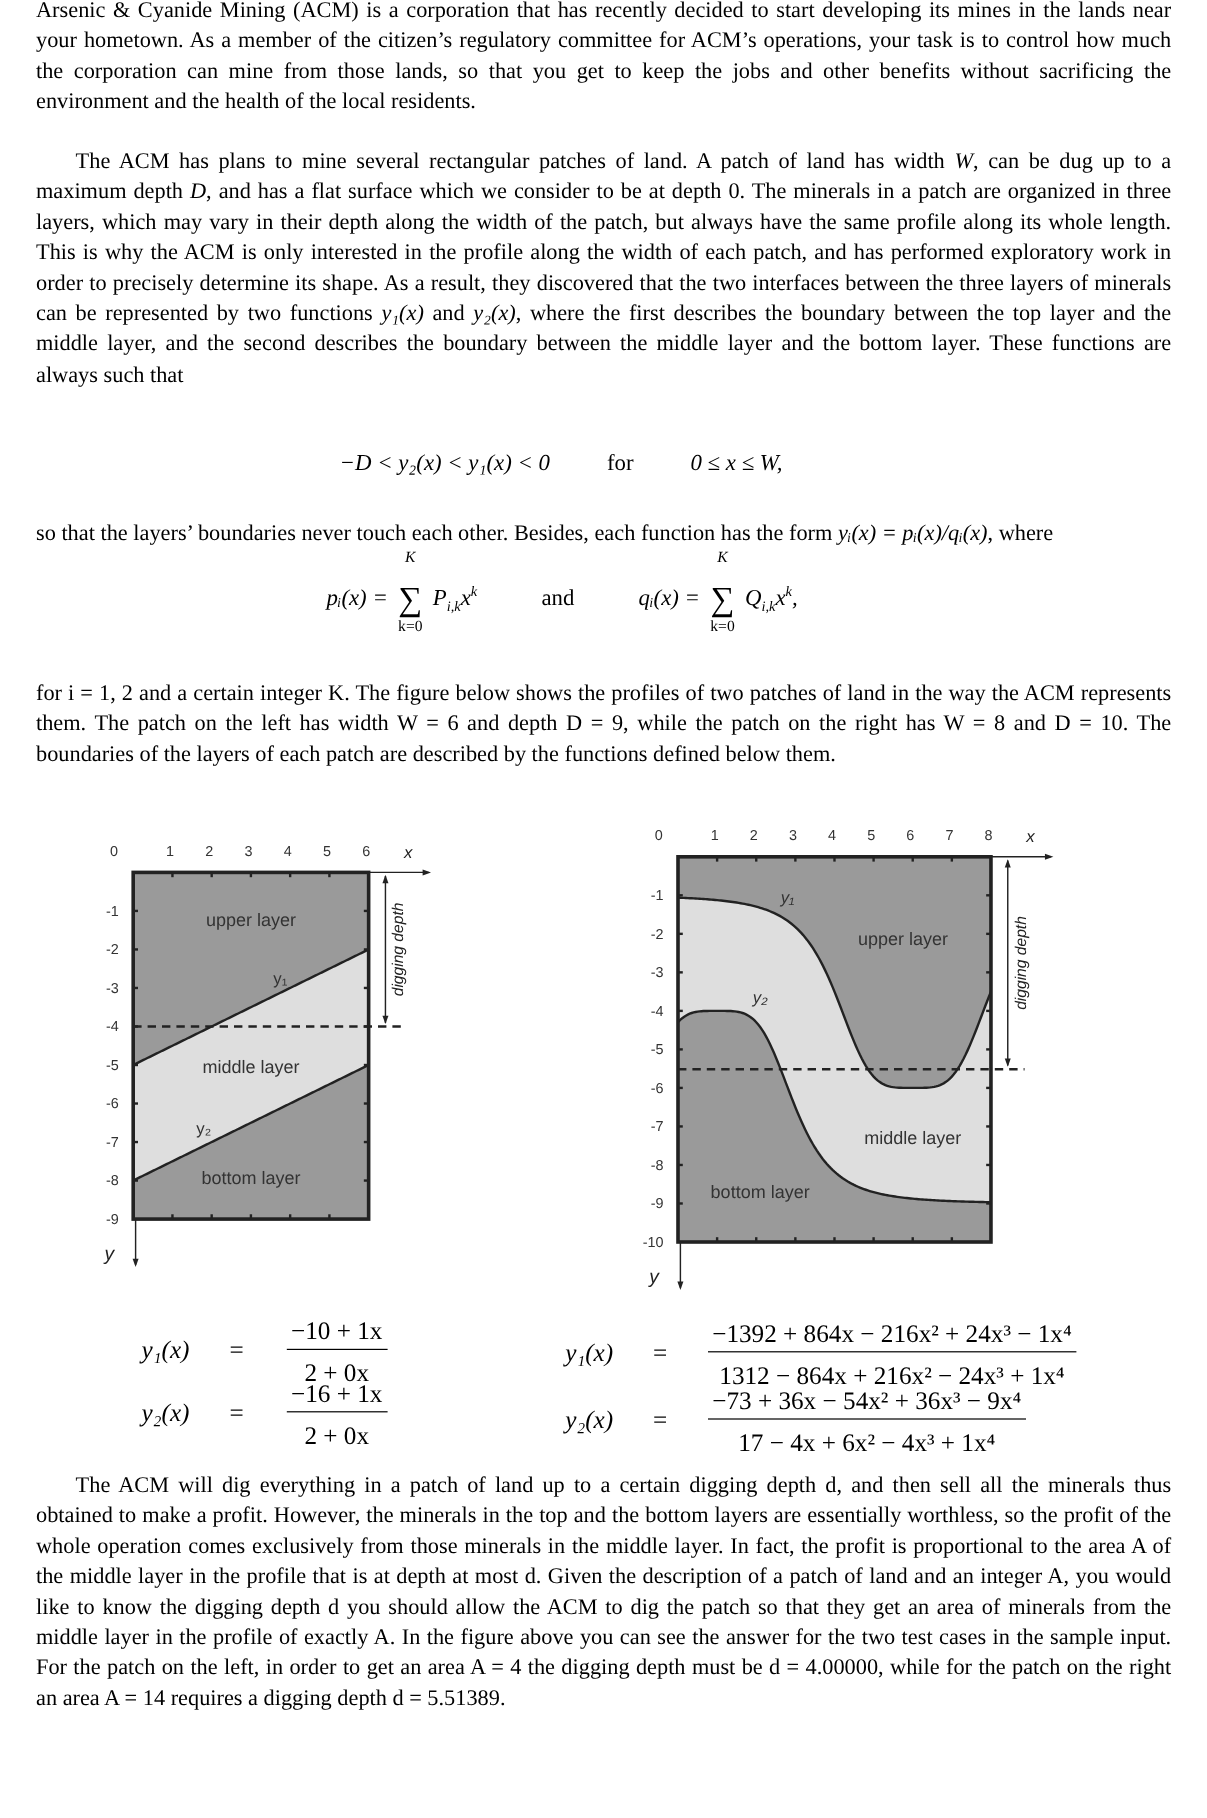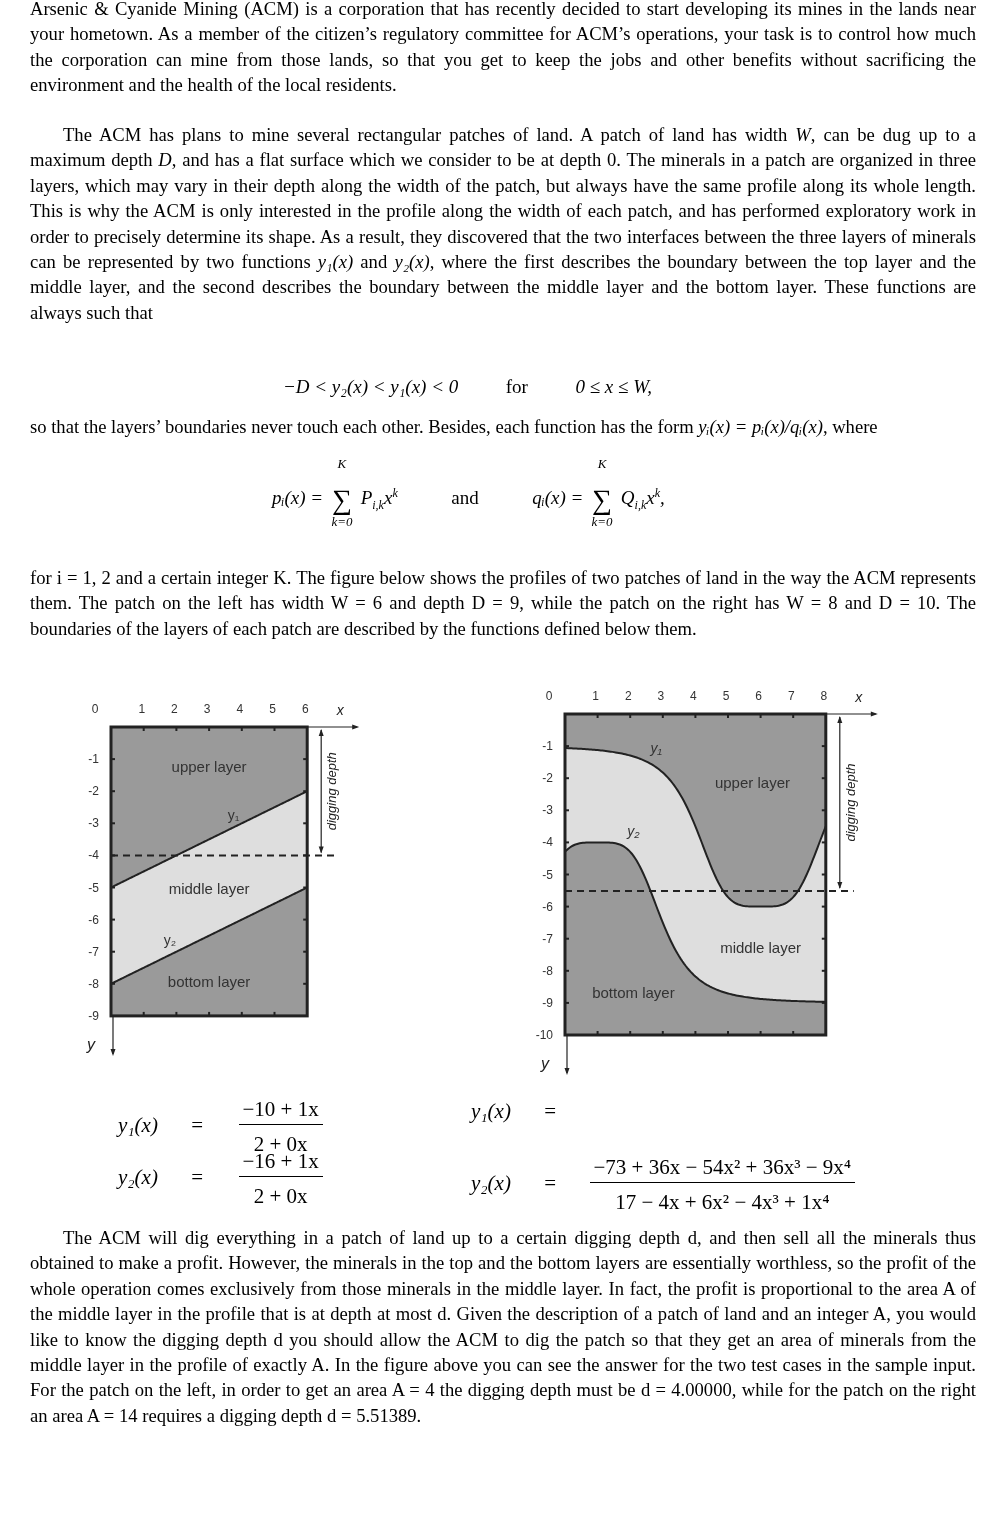--- a/index.html
+++ b/index.html
@@ -5,21 +5,21 @@
   html, body { margin: 0; padding: 0; background: #ffffff; }
   body { width: 1006px; height: 1515px; position: relative; overflow: hidden;
          font-family: "DejaVu Serif", "Liberation Serif", serif; color: #000; }
   .para { position: absolute; left: 30px; width: 946px; font-size: 18.6px; line-height: 25.4px;
           text-align: justify; font-family: "Liberation Serif", "DejaVu Serif", serif; }
   .para.indent { text-indent: 33px; }
   .math { font-style: italic; }
   .eq { position: absolute; font-family: "Liberation Serif", "DejaVu Serif", serif; font-size: 19px; white-space: nowrap; }
   .sumblock { display: inline-block; position: relative; vertical-align: middle; text-align: center; width: 28px; }
   .sumblock .top { position: absolute; top: -30px; left: 0; width: 100%; font-size: 13px; font-style: italic; }
-  .sumblock .bot { position: absolute; top: 28px; left: -6px; width: 40px; font-size: 13px; font-style: italic; }
+  .sumblock .bot { position: absolute; top: 28px; left: -6px; width: 40px; font-size: 13px; }
   .sumblock .sig { font-size: 28px; line-height: 28px; }
   svg text { font-family: "Liberation Sans", "DejaVu Sans", sans-serif; }
   .frac { display: inline-block; vertical-align: middle; text-align: center; }
   .frac .num { display: block; padding: 0 4px 2px 4px; }
   .frac .den { display: block; padding: 7px 4px 0 4px; border-top: 1.2px solid #000; }
   .fline { position: absolute; font-family: "Liberation Serif", "DejaVu Serif", serif; font-size: 21px; white-space: nowrap; }
   .fline .lhs { display: inline-block; font-style: italic; }
   .fline .eqs { display: inline-block; }
 </style>
 </head>
@@ -30,21 +30,21 @@
 <div class="para indent" style="top:122px;"><span>The ACM has plans to mine several rectangular patches of land. A patch of land has width </span><span class="math">W</span><span>, can be dug up to a maximum depth </span><span class="math">D</span><span>, and has a flat surface which we consider to be at depth 0. The minerals in a patch are organized in three layers, which may vary in their depth along the width of the patch, but always have the same profile along its whole length. This is why the ACM is only interested in the profile along the width of each patch, and has performed exploratory work in order to precisely determine its shape. As a result, they discovered that the two interfaces between the three layers of minerals can be represented by two functions </span><span class="math">y₁(x)</span><span> and </span><span class="math">y₂(x)</span><span>, where the first describes the boundary between the top layer and the middle layer, and the second describes the boundary between the middle layer and the bottom layer. These functions are always such that</span></div>
 
 <div class="eq" style="top:376px; left:283px;">
   <span class="math">−D &lt; y₂(x) &lt; y₁(x) &lt; 0</span>
   <span style="display:inline-block;width:38px;"></span>
   <span>for</span>
   <span style="display:inline-block;width:38px;"></span>
   <span class="math">0 ≤ x ≤ W,</span>
 </div>
 
-<div class="para" style="top:414px;"><span>so that the layers’ boundaries never touch each other. Besides, each function has the form </span><span class="math">yᵢ(x) = pᵢ(x)/qᵢ(x)</span><span>, where</span></div>
+<div class="para" style="top:432px;"><span>so that the layers’ boundaries never touch each other. Besides, each function has the form </span><span class="math">yᵢ(x) = pᵢ(x)/qᵢ(x)</span><span>, where</span></div>
 
 <div class="eq" style="top:486px; left:272px;">
   <span class="math">pᵢ(x) =</span>
   <span class="sumblock"><span class="top">K</span><span class="sig">∑</span><span class="bot">k=0</span></span>
   <span class="math"><span>P</span><sub style="font-size:12px;">i,k</sub>x<sup style="font-size:12px;">k</sup></span>
   <span style="display:inline-block;width:44px;"></span>
   <span>and</span>
   <span style="display:inline-block;width:44px;"></span>
   <span class="math">qᵢ(x) =</span>
   <span class="sumblock"><span class="top">K</span><span class="sig">∑</span><span class="bot">k=0</span></span>
@@ -202,21 +202,21 @@
 </div>
 <div class="fline" style="top:1149px; left:118px;">
   <span class="lhs" style="width:68px;">y₂(x)</span>
   <span class="eqs" style="width:42px;">=</span>
   <span class="frac"><span class="num">−16 + 1x</span><span class="den">2 + 0x</span></span>
 </div>
 
 <div class="fline" style="top:1099px; left:471px;">
   <span class="lhs" style="width:68px;">y₁(x)</span>
   <span class="eqs" style="width:40px;">=</span>
-  <span class="frac"></span>
+  <span class="frac"><span class="num">−1392 + 864x − 216x² + 24x³ − 1x⁴</span><span class="den">1312 − 864x + 216x² − 24x³ + 1x⁴</span></span>
 </div>
 <div class="fline" style="top:1155px; left:471px;">
   <span class="lhs" style="width:68px;">y₂(x)</span>
   <span class="eqs" style="width:40px;">=</span>
   <span class="frac"><span class="num">−73 + 36x − 54x² + 36x³ − 9x⁴</span><span class="den">17 − 4x + 6x² − 4x³ + 1x⁴</span></span>
 </div>
 
 <div class="para indent" style="top:1225px;">The ACM will dig everything in a patch of land up to a certain digging depth d, and then sell all the minerals thus obtained to make a profit. However, the minerals in the top and the bottom layers are essentially worthless, so the profit of the whole operation comes exclusively from those minerals in the middle layer. In fact, the profit is proportional to the area A of the middle layer in the profile that is at depth at most d. Given the description of a patch of land and an integer A, you would like to know the digging depth d you should allow the ACM to dig the patch so that they get an area of minerals from the middle layer in the profile of exactly A. In the figure above you can see the answer for the two test cases in the sample input. For the patch on the left, in order to get an area A = 4 the digging depth must be d = 4.00000, while for the patch on the right an area A = 14 requires a digging depth d = 5.51389.</div>
 
 </body></html>

